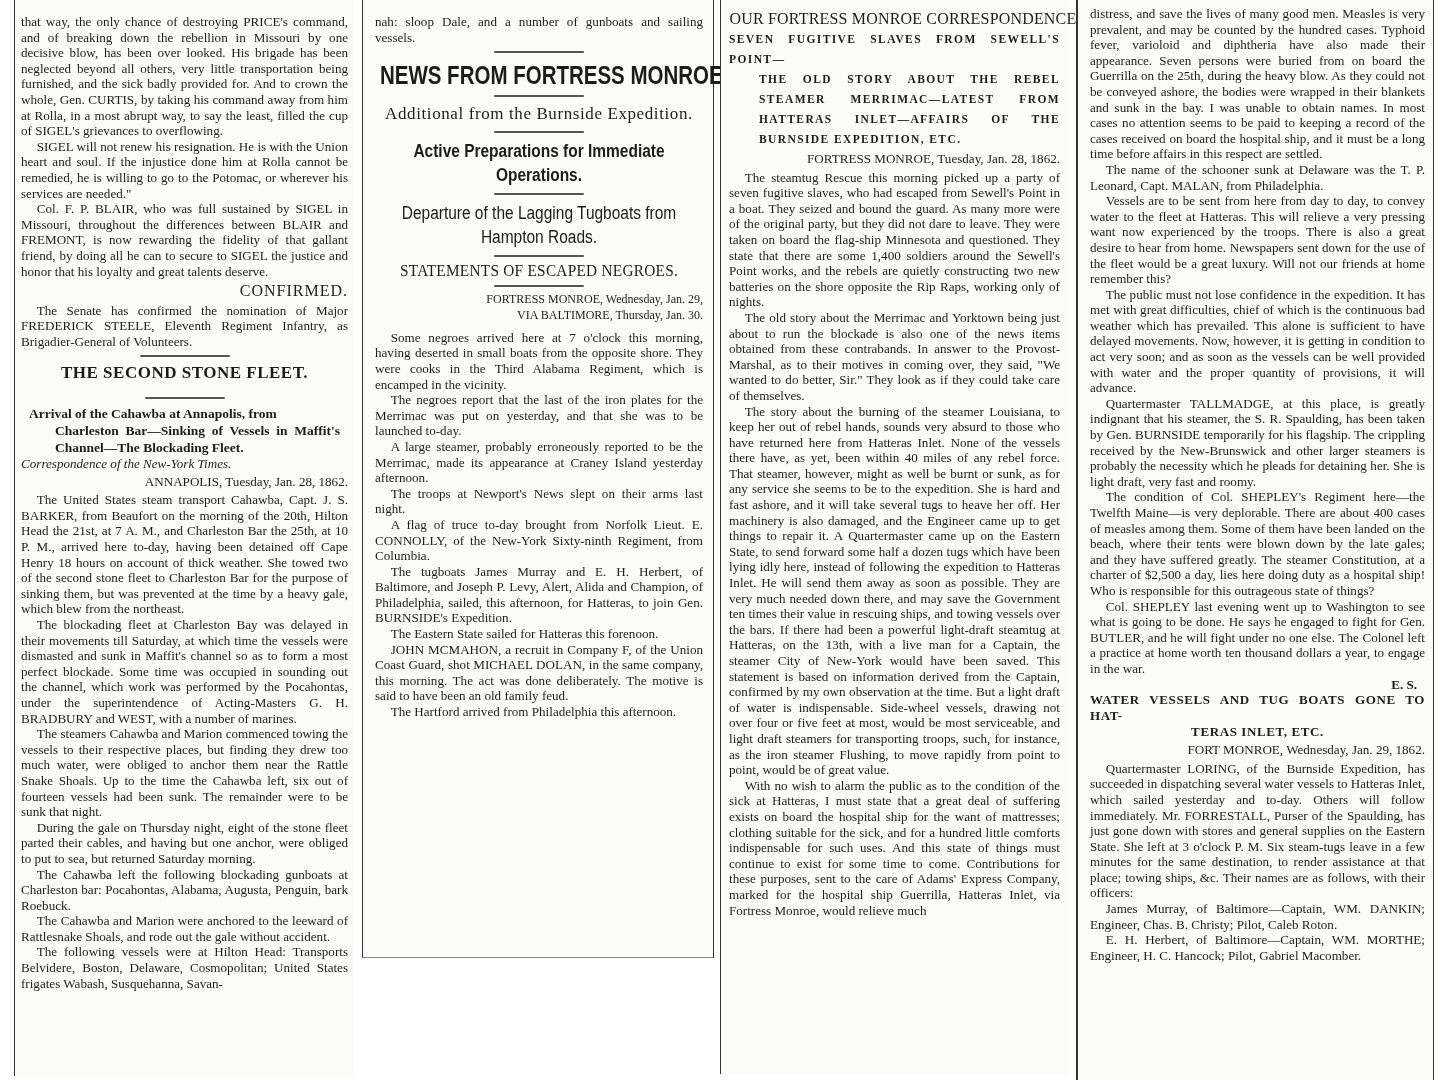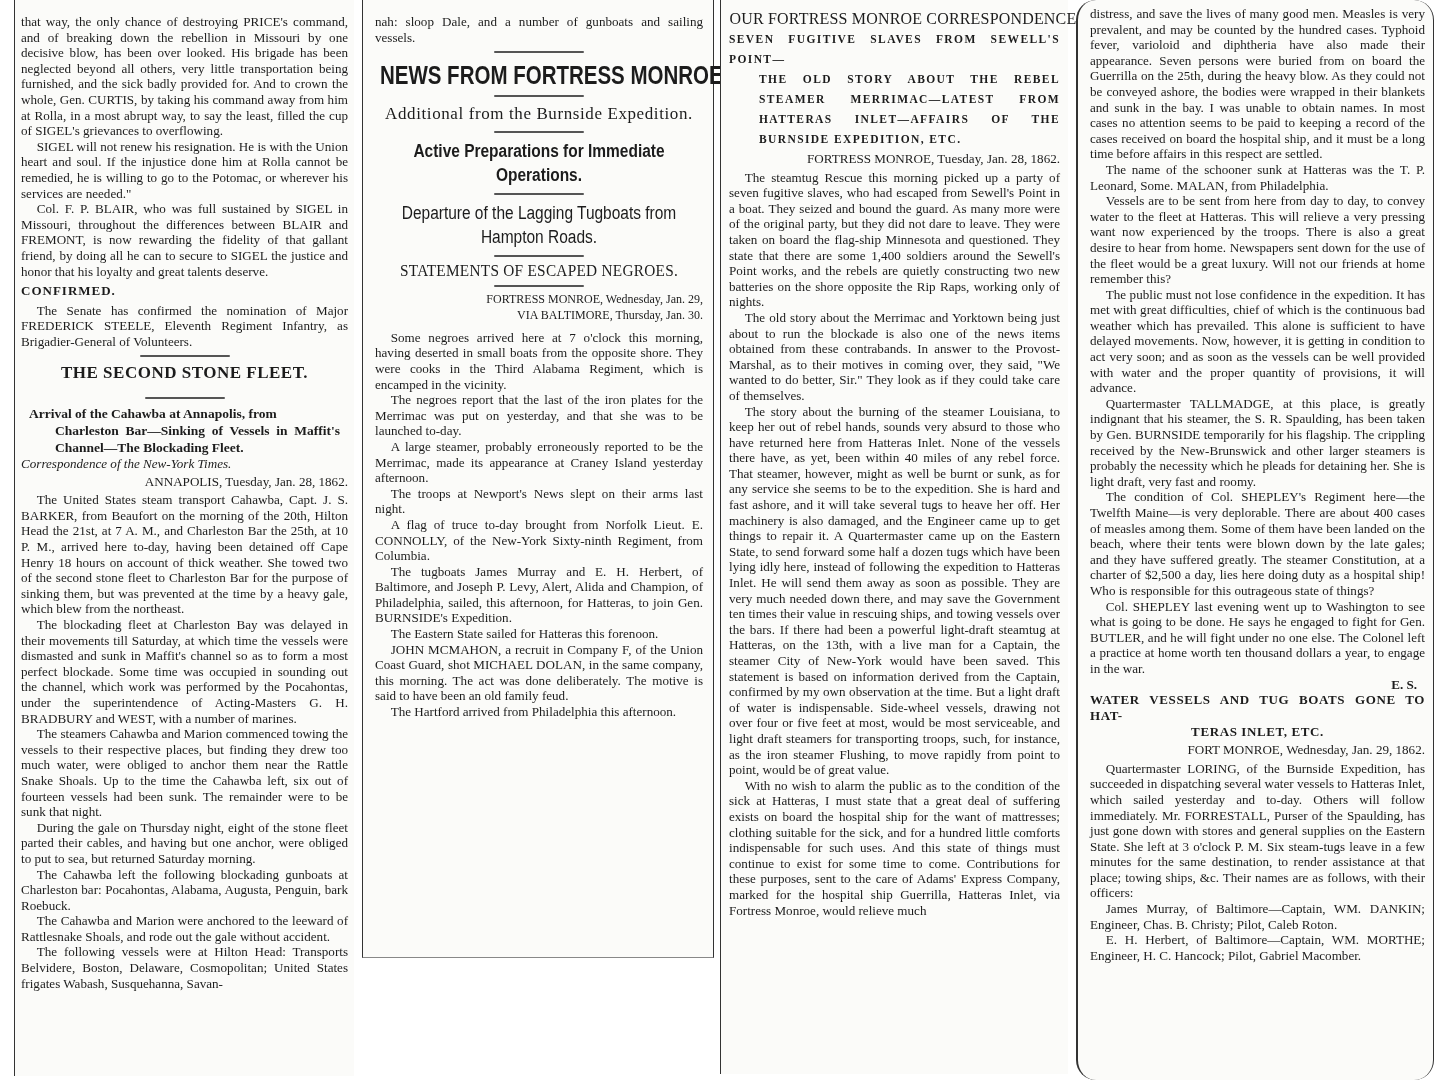--- a/index.html
+++ b/index.html
@@ -17,37 +17,37 @@
     font-size: 13.1px; line-height: 15.6px;
     text-align: justify;
     background: #fbfbf9;
   }
   .col p { margin: 0; text-indent: 1.2em; }
   .col p.noindent { text-indent: 0; }
   .col i { font-style: italic; }
   #col1 { left: 14px; width: 340px; height: 1076px; padding: 14px 6px 0 6px; border-left: 1.5px solid #333; }
   #col2 { left: 362px; width: 352px; height: 958px; padding: 14px 10px 0 12px; border-left: 1.5px solid #333; border-right: 1.5px solid #333; border-bottom: 1px solid #888; }
   #col3 { left: 720px; width: 348px; height: 1074px; padding: 8px 8px 0 8px; border-left: 1.5px solid #333; }
-  #col4 { left: 1076px; width: 358px; height: 1080px; padding: 6px 8px 0 12px; border-left: 2px double #333; border-right: 1.5px solid #333; border-radius: 20px; }
+  #col4 { left: 1076px; width: 358px; height: 1080px; padding: 6px 8px 0 12px; border-left: 2px double #333; border-right: 1.5px solid #333; }
 
   .rule { width: 90px; height: 2px; background: #555; margin: 6px auto; border-radius: 1px; }
   .rule.short { width: 80px; }
   .h-caps { font-family: "Liberation Serif", serif; font-weight: bold; font-size: 17px; text-align: center; margin: 8px 0 16px; letter-spacing: 0.5px; }
   .h-sans-big { font-family: "Liberation Sans", "DejaVu Sans", sans-serif; font-weight: bold; font-size: 25px; line-height: 28px; text-align: center; transform: scaleX(0.82); transform-origin: center; white-space: nowrap; margin: 8px -30px 4px; }
   .h-bold { font-weight: normal; font-size: 17px; line-height: 22px; text-align: center; letter-spacing: 0.6px; }
   .h-cond { font-family: "Liberation Sans", "DejaVu Sans", sans-serif; font-weight: bold; font-size: 18px; line-height: 24px; text-align: center; transform: scaleX(0.86); }
   .h-cond-light { font-family: "Liberation Sans", "DejaVu Sans", sans-serif; font-size: 18px; line-height: 24px; text-align: center; transform: scaleX(0.86); margin: 0 -20px; }
   .h-caps-light { font-size: 17px; text-align: center; transform: scaleX(0.9); margin: 6px -16px; letter-spacing: 0.3px; }
   .sub-head { font-weight: bold; font-size: 13px; line-height: 16px; letter-spacing: 0.6px; }
   .deck { font-weight: bold; font-size: 13.5px; line-height: 17px; margin: 4px 8px 0; }
   .deck .hang { padding-left: 26px; display: block; }
   .dateline { text-align: right; margin: 2px 0 3px; }
   .dateline.small { font-size: 12px; line-height: 13px; }
   .byline { text-align: right; font-weight: bold; padding-right: 8px; }
-  .kicker { font-size: 13px; letter-spacing: 1px; text-align: left; font-weight: bold; margin: 4px 0; }
+  .kicker { font-size: 16px; letter-spacing: 1px; text-align: right; font-weight: normal; margin: 4px 0; }
   .corr-head { font-size: 17px; line-height: 21px; text-align: center; letter-spacing: 0.2px; white-space: nowrap; transform: scaleX(0.94); margin: 0 -10px; }
   .corr-deck { font-size: 11.5px; line-height: 20px; letter-spacing: 1.4px; font-weight: bold; }
   .corr-deck .hang { padding-left: 30px; display: block; }
   .gap { height: 5px; }
 </style>
 </head>
 <body>
 
 <div class="page">
 
@@ -110,21 +110,21 @@
     </div>
     <div class="dateline">FORTRESS MONROE, Tuesday, Jan. 28, 1862.</div>
     <p>The steamtug Rescue this morning picked up a party of seven fugitive slaves, who had escaped from Sewell's Point in a boat. They seized and bound the guard. As many more were of the original party, but they did not dare to leave. They were taken on board the flag-ship Minnesota and questioned. They state that there are some 1,400 soldiers around the Sewell's Point works, and the rebels are quietly constructing two new batteries on the shore opposite the Rip Raps, working only of nights.</p>
     <p>The old story about the Merrimac and Yorktown being just about to run the blockade is also one of the news items obtained from these contrabands. In answer to the Provost-Marshal, as to their motives in coming over, they said, "We wanted to do better, Sir." They look as if they could take care of themselves.</p>
     <p>The story about the burning of the steamer Louisiana, to keep her out of rebel hands, sounds very absurd to those who have returned here from Hatteras Inlet. None of the vessels there have, as yet, been within 40 miles of any rebel force. That steamer, however, might as well be burnt or sunk, as for any service she seems to be to the expedition. She is hard and fast ashore, and it will take several tugs to heave her off. Her machinery is also damaged, and the Engineer came up to get things to repair it. A Quartermaster came up on the Eastern State, to send forward some half a dozen tugs which have been lying idly here, instead of following the expedition to Hatteras Inlet. He will send them away as soon as possible. They are very much needed down there, and may save the Government ten times their value in rescuing ships, and towing vessels over the bars. If there had been a powerful light-draft steamtug at Hatteras, on the 13th, with a live man for a Captain, the steamer City of New-York would have been saved. This statement is based on information derived from the Captain, confirmed by my own observation at the time. But a light draft of water is indispensable. Side-wheel vessels, drawing not over four or five feet at most, would be most serviceable, and light draft steamers for transporting troops, such, for instance, as the iron steamer Flushing, to move rapidly from point to point, would be of great value.</p>
     <p>With no wish to alarm the public as to the condition of the sick at Hatteras, I must state that a great deal of suffering exists on board the hospital ship for the want of mattresses; clothing suitable for the sick, and for a hundred little comforts indispensable for such uses. And this state of things must continue to exist for some time to come. Contributions for these purposes, sent to the care of Adams' Express Company, marked for the hospital ship Guerrilla, Hatteras Inlet, via Fortress Monroe, would relieve much</p>
   </div>
 
   <div class="col" id="col4">
     <p class="noindent">distress, and save the lives of many good men. Measles is very prevalent, and may be counted by the hundred cases. Typhoid fever, varioloid and diphtheria have also made their appearance. Seven persons were buried from on board the Guerrilla on the 25th, during the heavy blow. As they could not be conveyed ashore, the bodies were wrapped in their blankets and sunk in the bay. I was unable to obtain names. In most cases no attention seems to be paid to keeping a record of the cases received on board the hospital ship, and it must be a long time before affairs in this respect are settled.</p>
-    <p>The name of the schooner sunk at Hatteras was the T. P. Leonard, Some. MALAN, from Philadelphia.</p>
+    <p>The name of the schooner sunk at Delaware was the T. P. Leonard, Capt. MALAN, from Philadelphia.</p>
     <p>Vessels are to be sent from here from day to day, to convey water to the fleet at Hatteras. This will relieve a very pressing want now experienced by the troops. There is also a great desire to hear from home. Newspapers sent down for the use of the fleet would be a great luxury. Will not our friends at home remember this?</p>
     <p>The public must not lose confidence in the expedition. It has met with great difficulties, chief of which is the continuous bad weather which has prevailed. This alone is sufficient to have delayed movements. Now, however, it is getting in condition to act very soon; and as soon as the vessels can be well provided with water and the proper quantity of provisions, it will advance.</p>
     <p>Quartermaster TALLMADGE, at this place, is greatly indignant that his steamer, the S. R. Spaulding, has been taken by Gen. BURNSIDE temporarily for his flagship. The crippling received by the New-Brunswick and other larger steamers is probably the necessity which he pleads for detaining her. She is light draft, very fast and roomy.</p>
     <p>The condition of Col. SHEPLEY's Regiment here—the Twelfth Maine—is very deplorable. There are about 400 cases of measles among them. Some of them have been landed on the beach, where their tents were blown down by the late gales; and they have suffered greatly. The steamer Constitution, at a charter of $2,500 a day, lies here doing duty as a hospital ship! Who is responsible for this outrageous state of things?</p>
     <p>Col. SHEPLEY last evening went up to Washington to see what is going to be done. He says he engaged to fight for Gen. BUTLER, and he will fight under no one else. The Colonel left a practice at home worth ten thousand dollars a year, to engage in the war.</p>
     <div class="byline">E. S.</div>
     <div class="sub-head">
       <div>WATER VESSELS AND TUG BOATS GONE TO HAT-</div>
       <div style="text-align:center">TERAS INLET, ETC.</div>
     </div>

